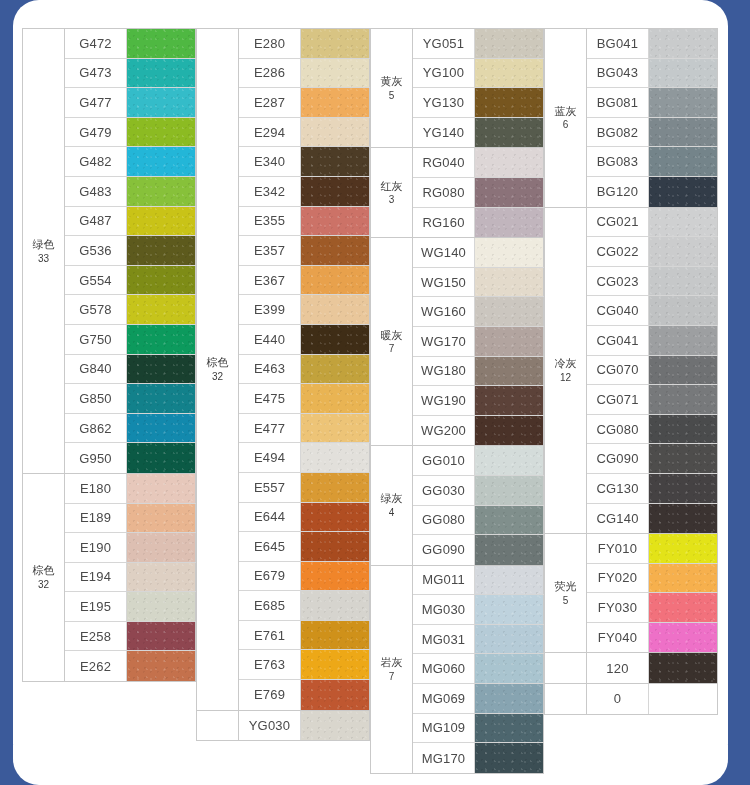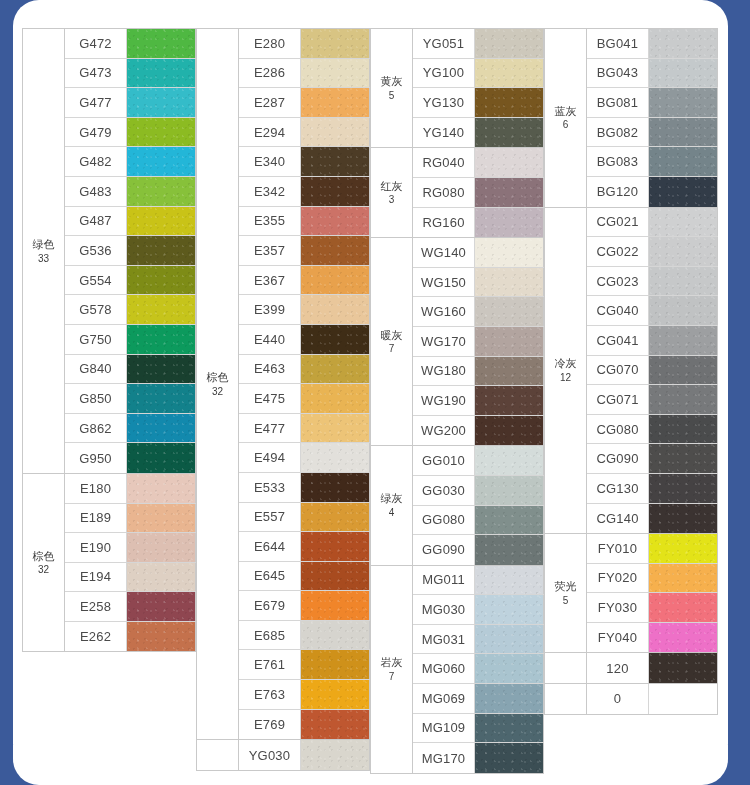--- a/index.html
+++ b/index.html
@@ -201,20 +201,24 @@
             </div>
             <div class="row">
               <div class="code">E190</div>
               <div class="sw" style="background: rgb(221, 191, 178);"></div>
             </div>
             <div class="row">
               <div class="code">E194</div>
               <div class="sw" style="background: rgb(222, 208, 195);"></div>
             </div>
             <div class="row">
+              <div class="code">E195</div>
+              <div class="sw" style="background: rgb(212, 214, 200);"></div>
+            </div>
+            <div class="row">
               <div class="code">E258</div>
               <div class="sw" style="background: rgb(143, 70, 80);"></div>
             </div>
             <div class="row">
               <div class="code">E262</div>
               <div class="sw" style="background: rgb(196, 113, 76);"></div>
             </div>
           </div>
         </div>
       </div>
@@ -277,24 +281,20 @@
               <div class="code">E475</div>
               <div class="sw" style="background: rgb(233, 180, 83);"></div>
             </div>
             <div class="row">
               <div class="code">E477</div>
               <div class="sw" style="background: rgb(237, 196, 119);"></div>
             </div>
             <div class="row">
               <div class="code">E494</div>
               <div class="sw" style="background: rgb(226, 224, 219);"></div>
-            </div>
-            <div class="row">
-              <div class="code">E533</div>
-              <div class="sw" style="background: rgb(65, 41, 26);"></div>
             </div>
             <div class="row">
               <div class="code">E557</div>
               <div class="sw" style="background: rgb(217, 154, 51);"></div>
             </div>
             <div class="row">
               <div class="code">E644</div>
               <div class="sw" style="background: rgb(177, 78, 34);"></div>
             </div>
             <div class="row">

